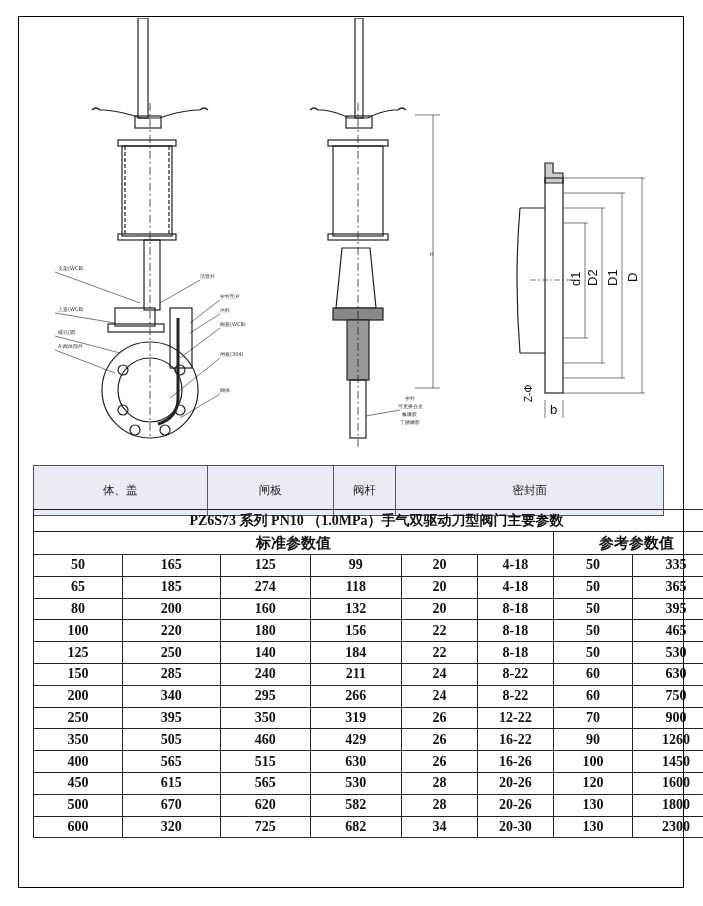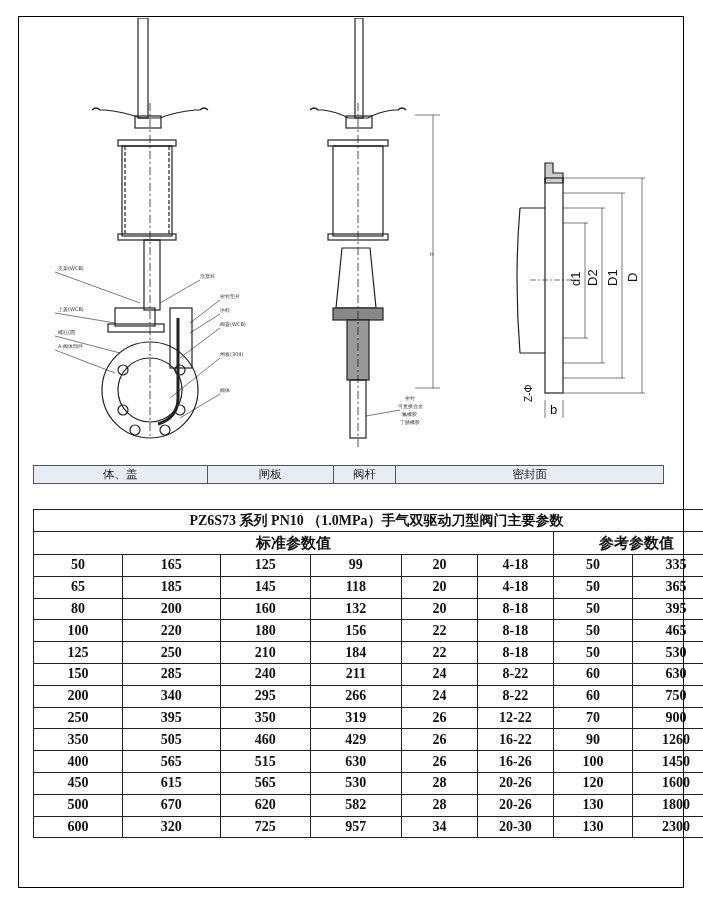--- a/index.html
+++ b/index.html
@@ -5,21 +5,21 @@
   html, body { margin: 0; padding: 0; background: #ffffff; }
   body { width: 703px; height: 906px; position: relative; overflow: hidden; font-family: "DejaVu Serif", "Liberation Serif", serif; color: #111; }
   .frame { position: absolute; left: 18px; top: 16px; width: 666px; height: 872px; border: 1.5px solid #000; box-sizing: border-box; }
   .drawing { position: absolute; left: 20px; top: 18px; width: 662px; height: 444px; }
   .drawing svg { width: 100%; height: 100%; }
   .dlabel { font-family: "DejaVu Sans", sans-serif; font-size: 5px; fill: #333; }
   .dimtxt { font-family: "Liberation Sans", "DejaVu Sans", sans-serif; font-size: 13px; fill: #111; }
 
   table { border-collapse: collapse; position: absolute; }
   .mat { left: 33px; top: 465px; width: 631px; font-family: "DejaVu Sans", sans-serif; font-size: 11.5px; }
-  .mat td { border: 1px solid #555; text-align: center; height: 17px; padding: 0; color: #222; }
+  .mat td { border: 1px solid #555; text-align: center; height: 17px; padding: 16px; color: #222; }
   .mat tr.hdr td { background: #e8ecf4; }
 
   .spec { left: 33px; top: 509px; width: 687px; font-family: "Liberation Serif", "DejaVu Serif", serif; font-weight: bold; font-size: 14px; border: 1.5px solid #000; }
   .spec td { border: 1px solid #222; text-align: center; padding: 0; height: 20.8px; }
   .spec .title td { font-size: 14px; height: 21px; }
   .spec .group td { font-size: 15px; height: 22px; }
 </style>
 </head>
 <body>
 
@@ -168,21 +168,21 @@
         <td>125</td>
         <td>99</td>
         <td>20</td>
         <td>4-18</td>
         <td>50</td>
         <td>335</td>
       </tr>
       <tr>
         <td>65</td>
         <td>185</td>
-        <td>145</td>
+        <td>274</td>
         <td>118</td>
         <td>20</td>
         <td>4-18</td>
         <td>50</td>
         <td>365</td>
       </tr>
       <tr>
         <td>80</td>
         <td>200</td>
         <td>160</td>
@@ -198,21 +198,21 @@
         <td>180</td>
         <td>156</td>
         <td>22</td>
         <td>8-18</td>
         <td>50</td>
         <td>465</td>
       </tr>
       <tr>
         <td>125</td>
         <td>250</td>
-        <td>210</td>
+        <td>140</td>
         <td>184</td>
         <td>22</td>
         <td>8-18</td>
         <td>50</td>
         <td>530</td>
       </tr>
       <tr>
         <td>150</td>
         <td>285</td>
         <td>240</td>
@@ -279,20 +279,20 @@
         <td>582</td>
         <td>28</td>
         <td>20-26</td>
         <td>130</td>
         <td>1800</td>
       </tr>
       <tr>
         <td>600</td>
         <td>320</td>
         <td>725</td>
-        <td>957</td>
+        <td>682</td>
         <td>34</td>
         <td>20-30</td>
         <td>130</td>
         <td>2300</td>
       </tr>
     </tbody>
 </table>
 
 </body></html>

